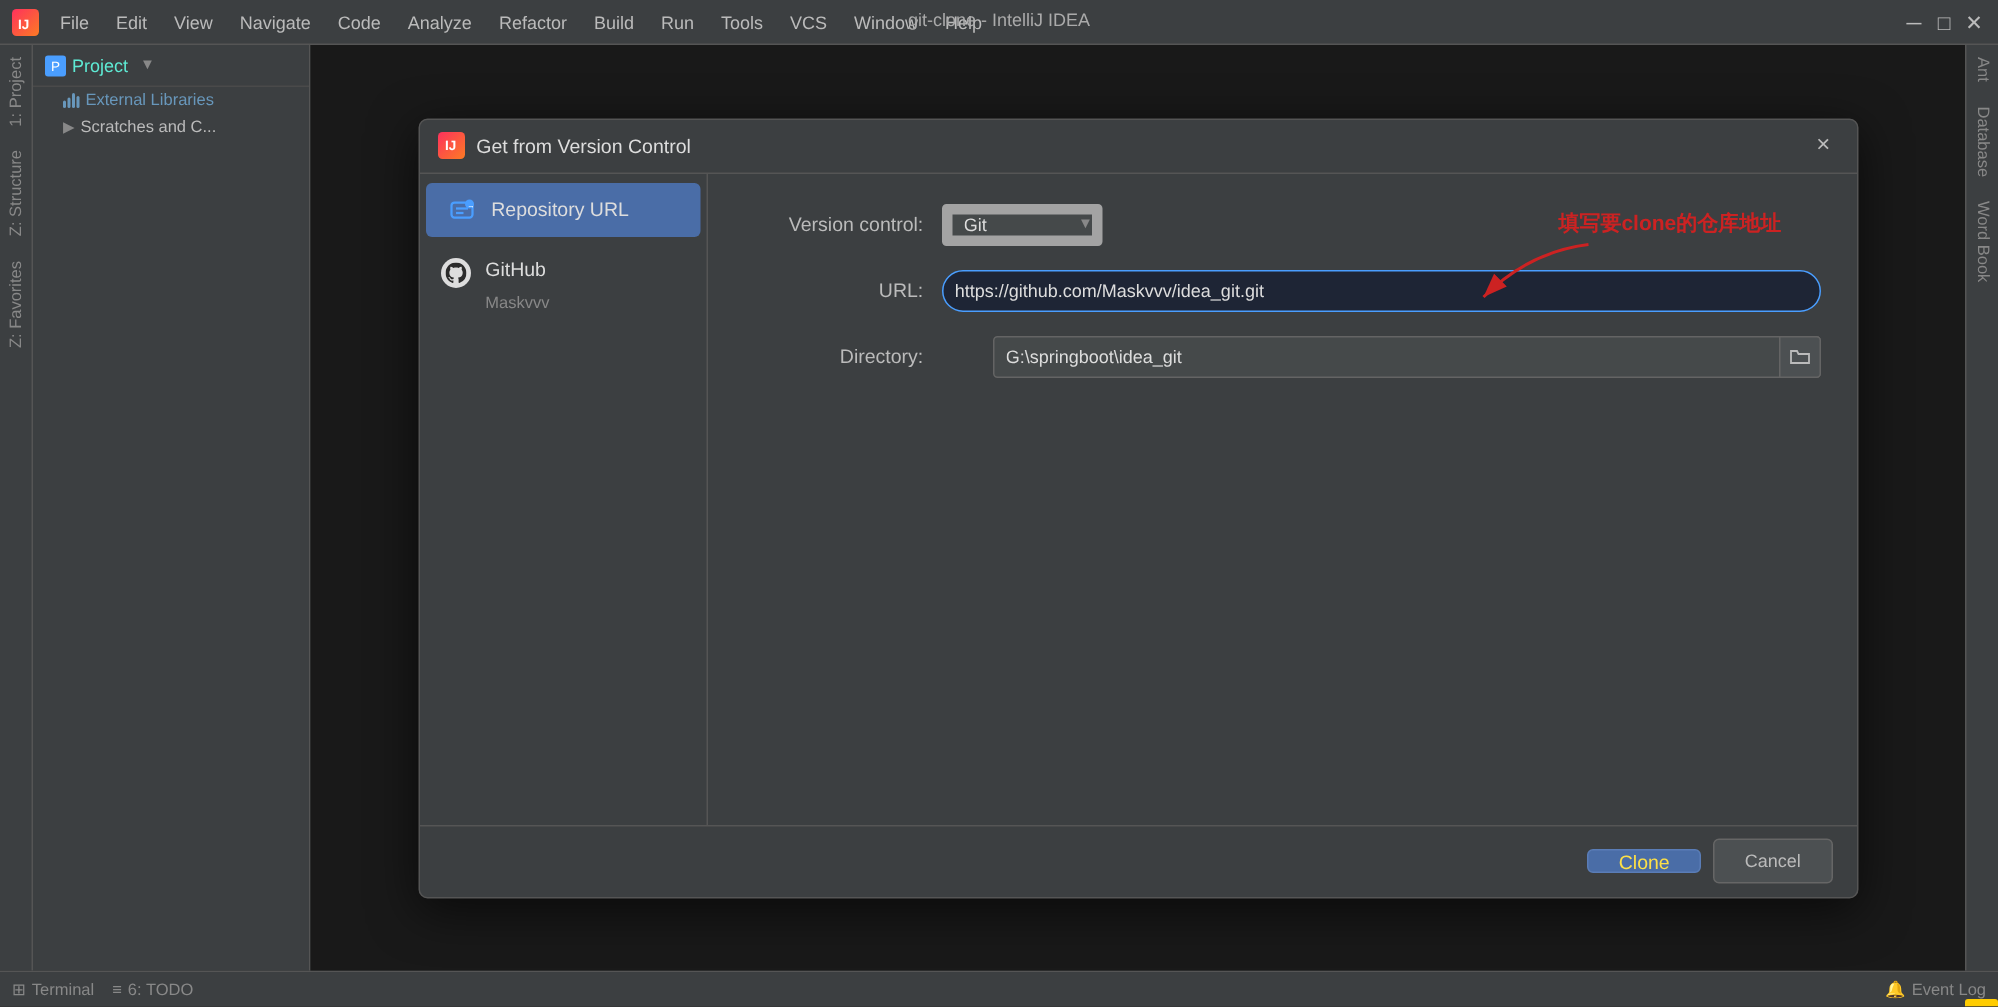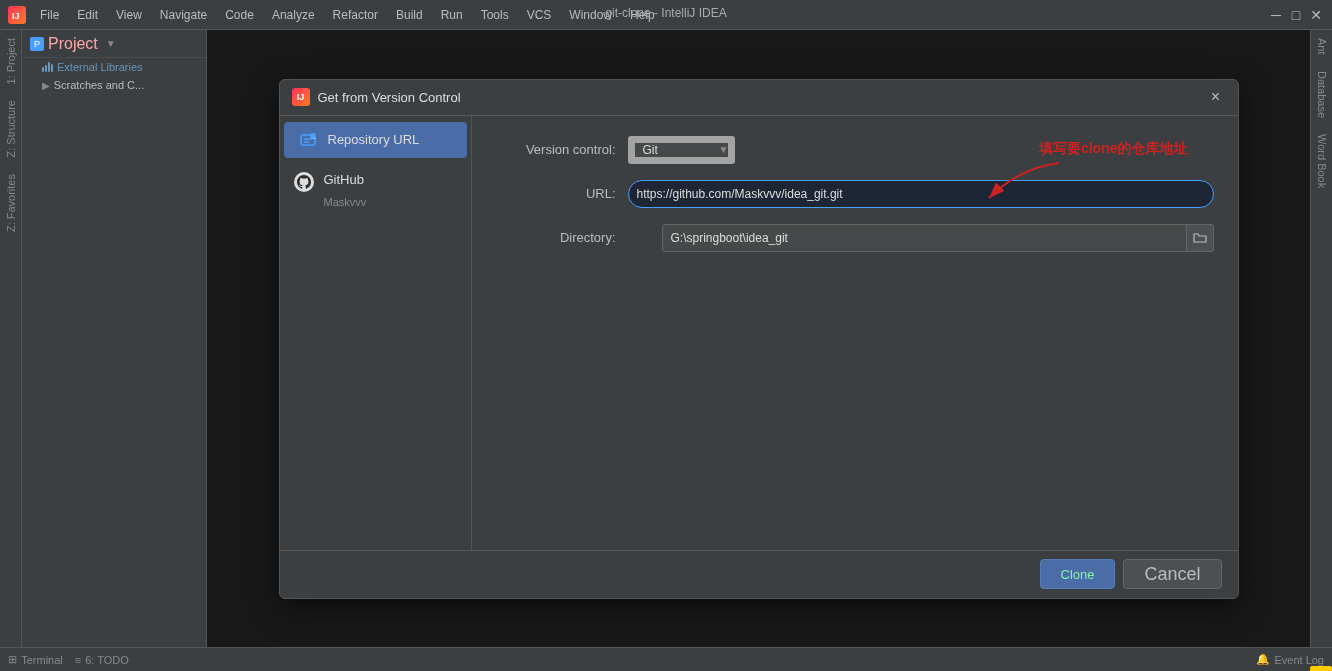--- a/index.html
+++ b/index.html
@@ -287,38 +287,38 @@
     .dialog-footer {
       height: 48px;
       border-top: 1px solid #555;
       display: flex;
       align-items: center;
       justify-content: flex-end;
       padding: 0 16px;
       gap: 8px;
     }
     .btn-primary {
-      height: 30px;
+      height: 16px;
       padding: 0 20px;
       background: #4a6da7;
       border: 1px solid #5a7db7;
       border-radius: 4px;
-      color: #86efac;
+      color: #fde047;
       font-size: 13px;
       cursor: pointer;
       font-weight: 500;
     }
     .btn-secondary {
       height: 30px;
       padding: 0 20px;
       background: #4c5052;
       border: 1px solid #666;
       border-radius: 4px;
       color: #bbbbbb;
-      font-size: 18px;
+      font-size: 12px;
       cursor: pointer;
     }
 
     
     .status-bar {
       height: 24px;
       background: #3c3f41;
       border-top: 1px solid #555;
       display: flex;
       align-items: center;
@@ -428,21 +428,21 @@
 
   <div style="width:22px; background:#3c3f41; border-right:1px solid #555; display:flex; flex-direction:column; align-items:center; z-index:5;">
     <span class="left-label-item">1: Project</span>
     <span class="left-label-item">Z: Structure</span>
     <span class="left-label-item">Z: Favorites</span>
   </div>
 
   <div class="sidebar">
     <div class="project-header">
       <div style="width:14px; height:14px; background:#4a9eff; border-radius:2px; display:flex; align-items:center; justify-content:center; font-size:9px; color:white;">P</div>
-      <span style="color:#fca5a5; font-size:16px;">Project</span>
+      <span style="color:#5eead4; font-size:12px;">Project</span>
       <span style="margin-left:4px; color:#888; font-size:10px;">▼</span>
     </div>
     <div class="tree-item">
       <div class="bar-icon">
         <span style="height:5px;"></span>
         <span style="height:7px;"></span>
         <span style="height:10px;"></span>
         <span style="height:8px;"></span>
       </div>
       <span style="font-size:11px; color:#6897bb;">External Libraries</span>

